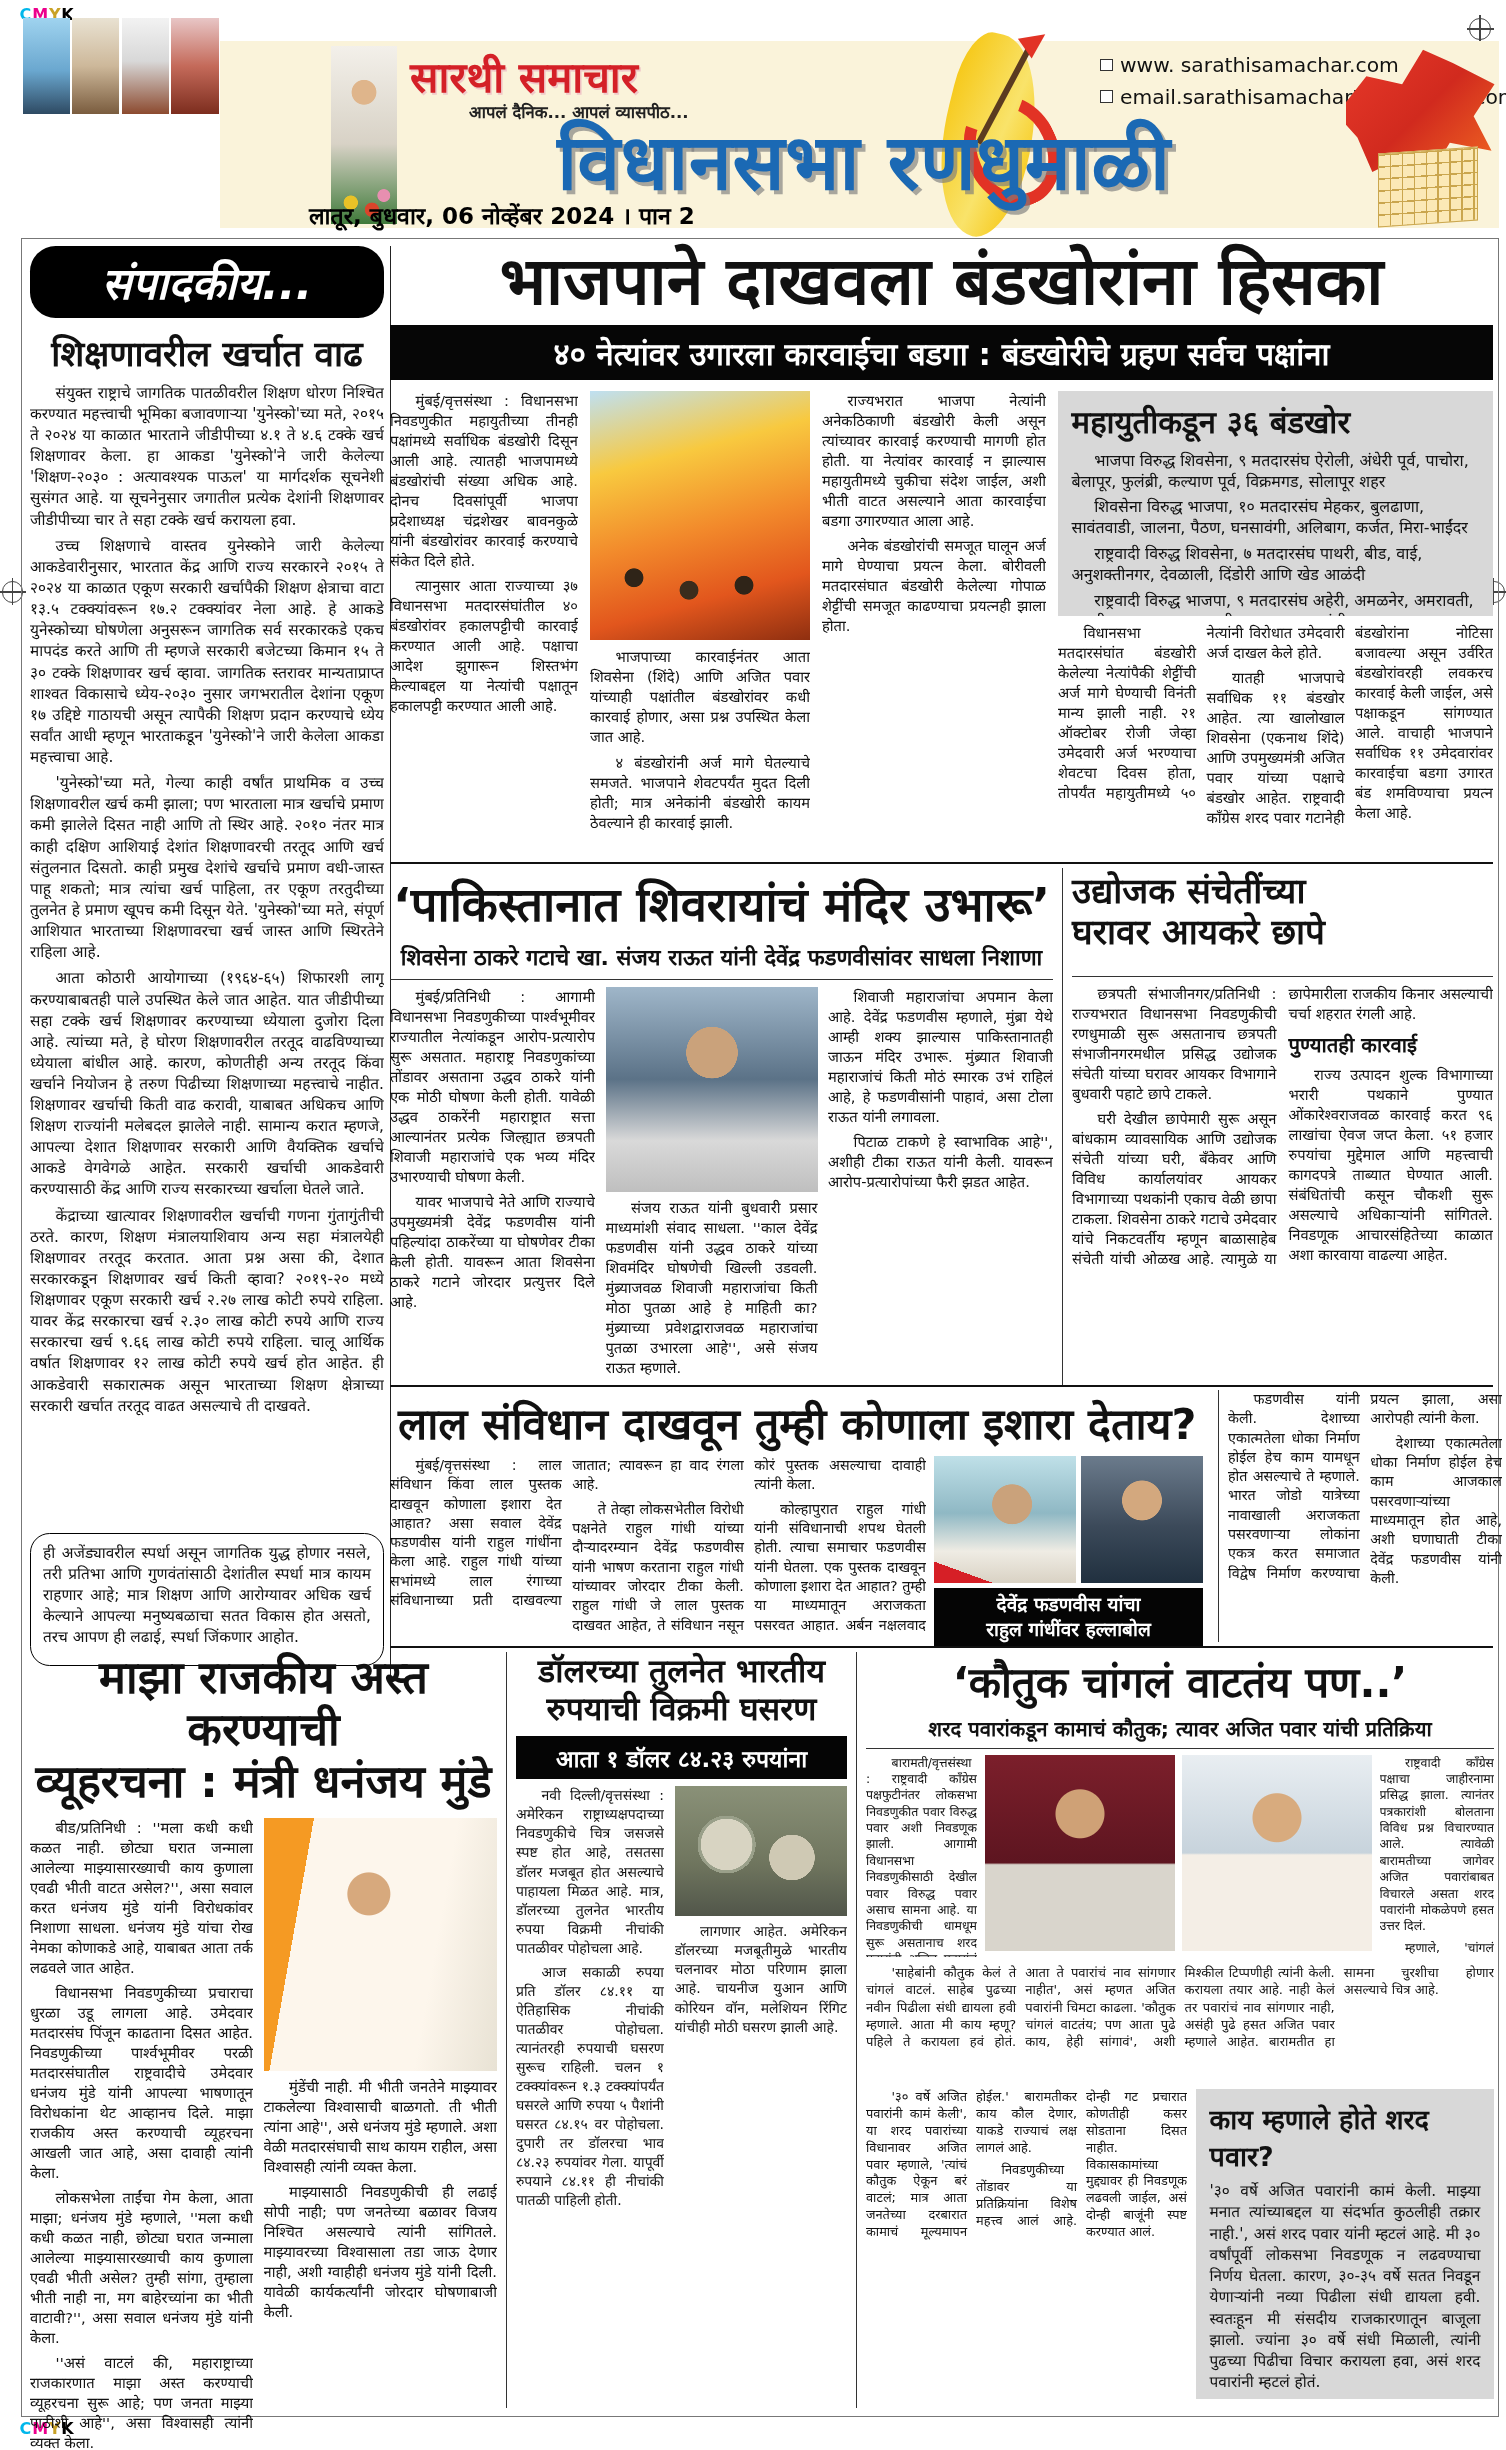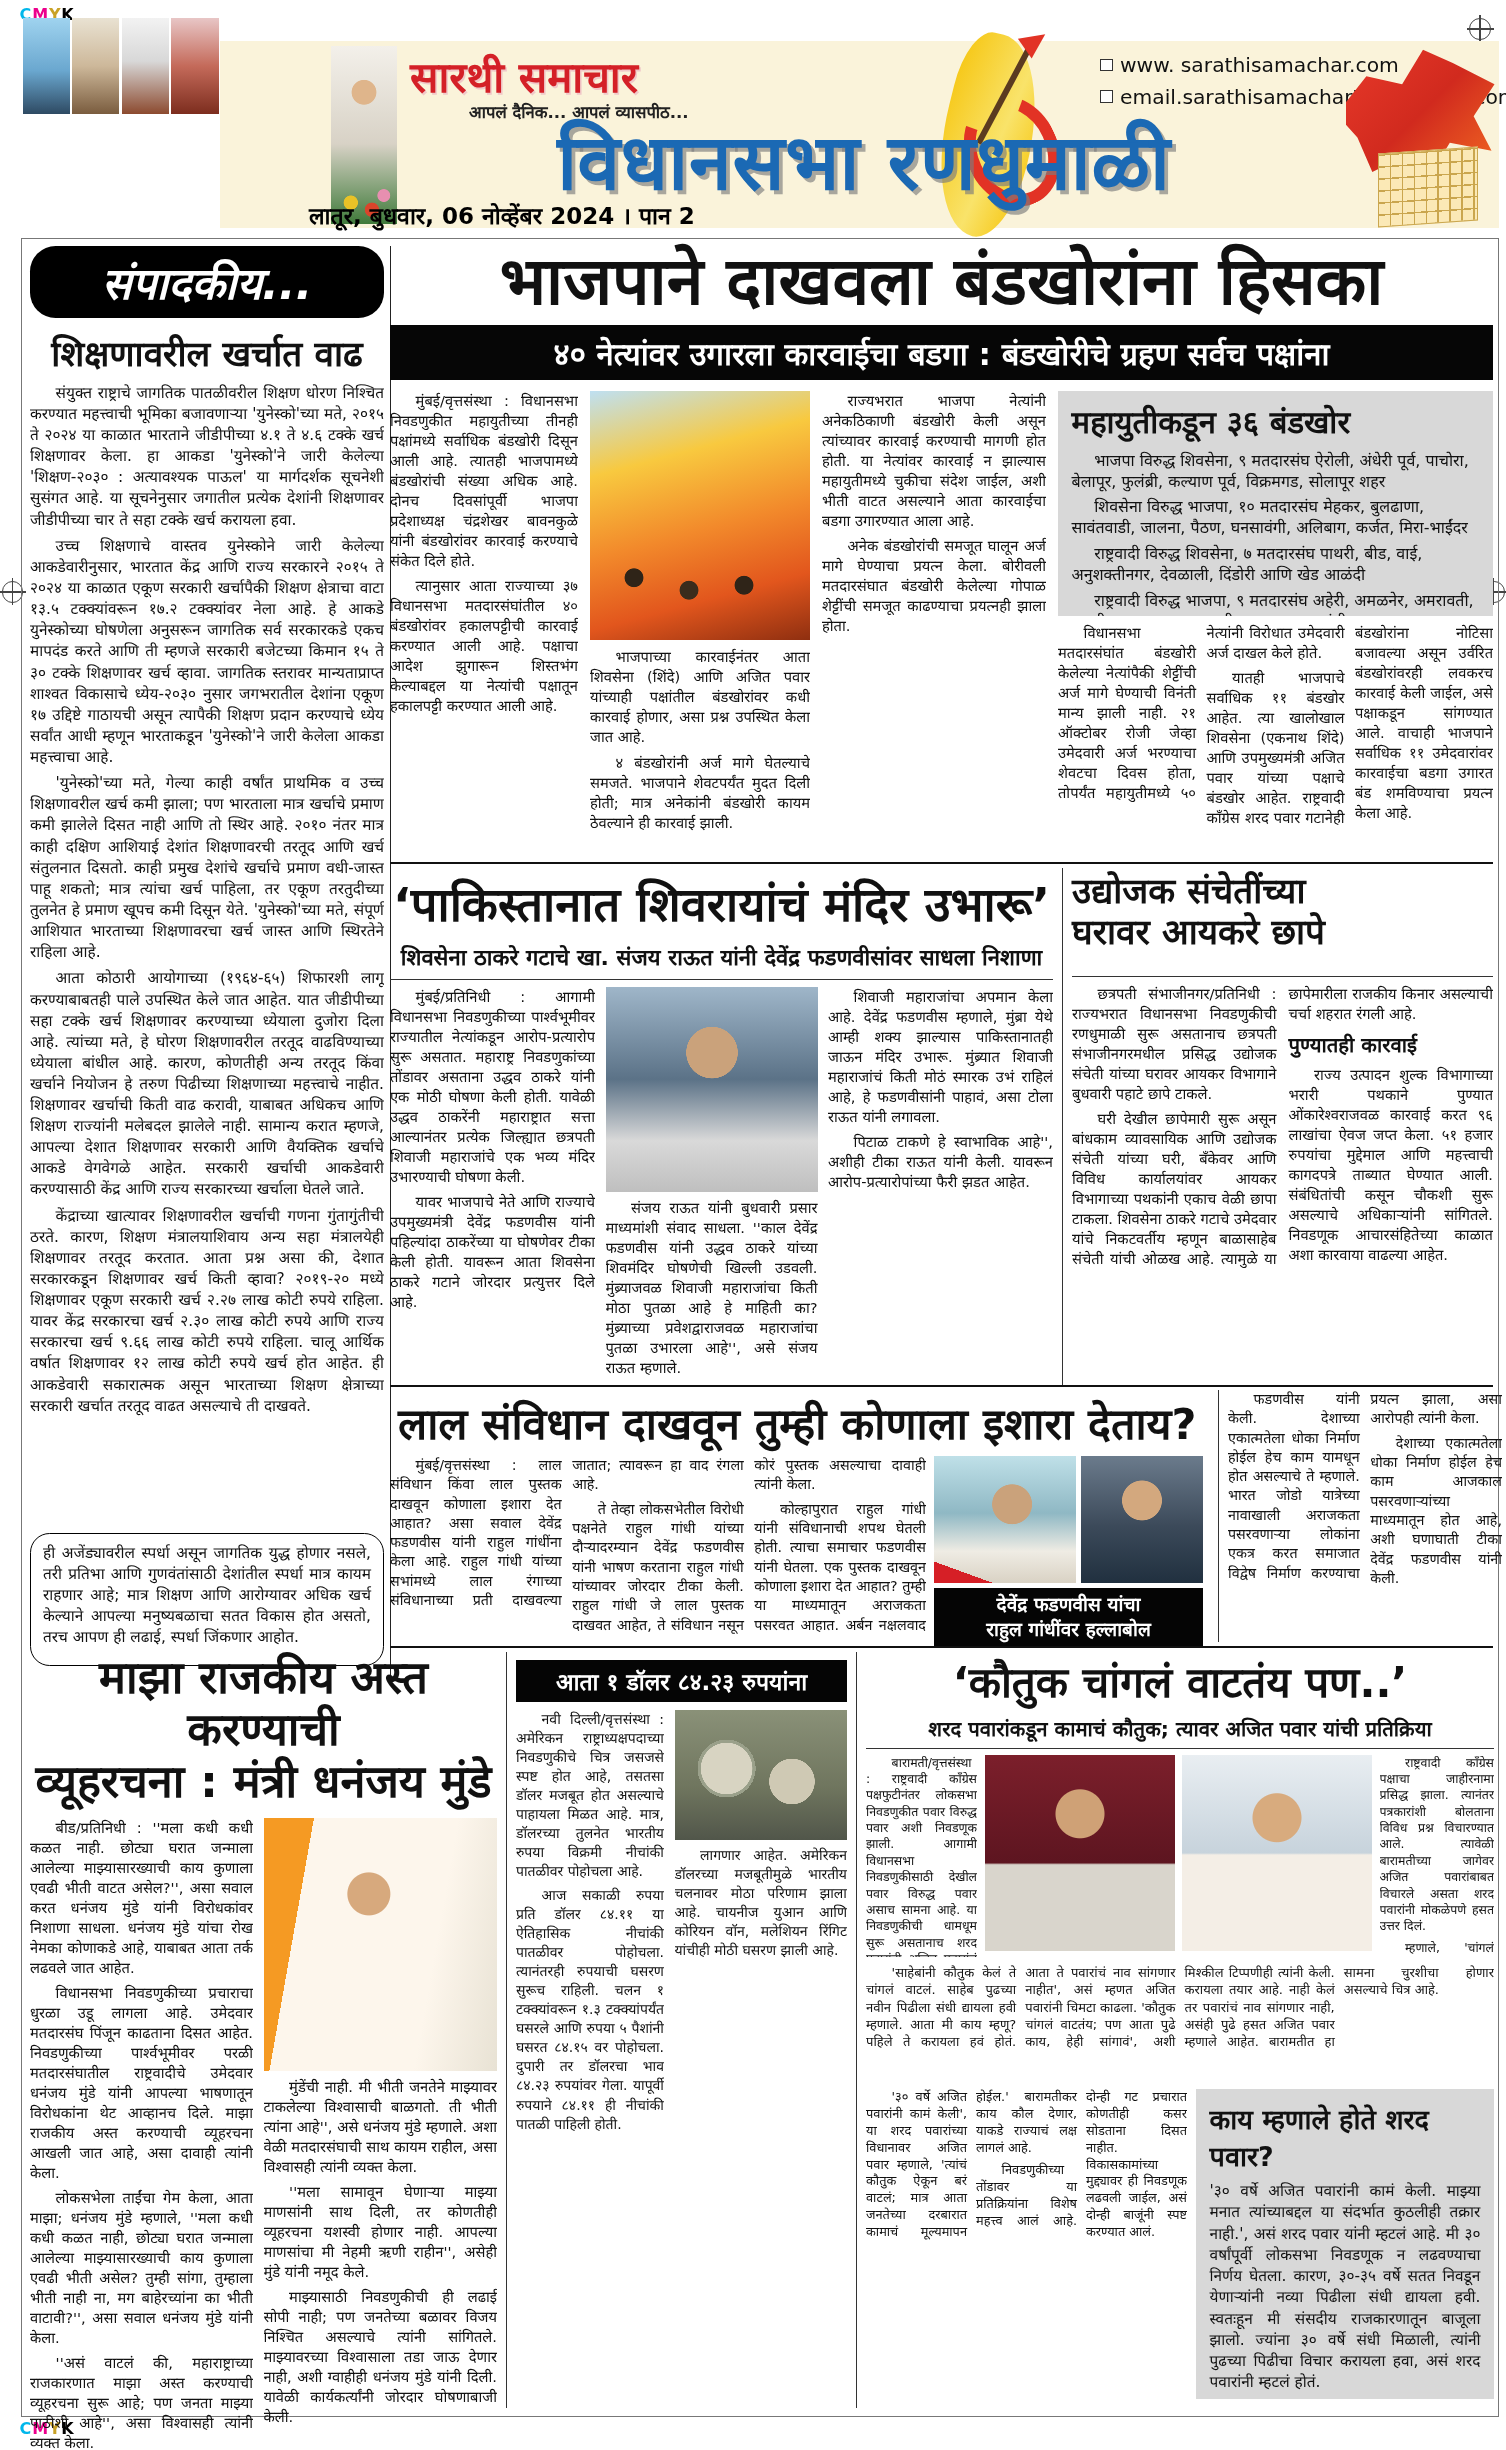--- a/index.html
+++ b/index.html
@@ -335,28 +335,31 @@
         <div id="mu-col1" class="col txt">
             <p>बीड/प्रतिनिधी : ''मला कधी कधी कळत नाही. छोट्या घरात जन्माला आलेल्या माझ्यासारख्याची काय कुणाला एवढी भीती वाटत असेल?'', असा सवाल करत धनंजय मुंडे यांनी विरोधकांवर निशाणा साधला. धनंजय मुंडे यांचा रोख नेमका कोणाकडे आहे, याबाबत आता तर्क लढवले जात आहेत.</p>
             <p>विधानसभा निवडणुकीच्या प्रचाराचा धुरळा उडू लागला आहे. उमेदवार मतदारसंघ पिंजून काढताना दिसत आहेत. निवडणुकीच्या पार्श्वभूमीवर परळी मतदारसंघातील राष्ट्रवादीचे उमेदवार धनंजय मुंडे यांनी आपल्या भाषणातून विरोधकांना थेट आव्हानच दिले. माझा राजकीय अस्त करण्याची व्यूहरचना आखली जात आहे, असा दावाही त्यांनी केला.</p>
             <p>लोकसभेला ताईंचा गेम केला, आता माझा; धनंजय मुंडे म्हणाले, ''मला कधी कधी कळत नाही, छोट्या घरात जन्माला आलेल्या माझ्यासारख्याची काय कुणाला एवढी भीती असेल? तुम्ही सांगा, तुम्हाला भीती नाही ना, मग बाहेरच्यांना का भीती वाटावी?'', असा सवाल धनंजय मुंडे यांनी केला.</p>
             <p>''असं वाटलं की, महाराष्ट्राच्या राजकारणात माझा अस्त करण्याची व्यूहरचना सुरू आहे; पण जनता माझ्या पाठीशी आहे'', असा विश्वासही त्यांनी व्यक्त केला.</p>
           </div>
         <div id="mu-col2" class="col">
           <div id="munde-photo"></div>
           <div class="txt clip" style="flex:1;">
               <p>मुंडेंची नाही. मी भीती जनतेने माझ्यावर टाकलेल्या विश्वासाची बाळगतो. ती भीती त्यांना आहे'', असे धनंजय मुंडे म्हणाले. अशा वेळी मतदारसंघाची साथ कायम राहील, असा विश्वासही त्यांनी व्यक्त केला.</p>
-              <p>''मला सामावून घेणाऱ्या माझ्या माणसांनी साथ दिली, तर कोणतीही व्यूहरचना यशस्वी होणार नाही. आपल्या माणसांचा मी नेहमी ऋणी राहीन'', असेही मुंडे यांनी नमूद केले.</p>
               <p>माझ्यासाठी निवडणुकीची ही लढाई सोपी नाही; पण जनतेच्या बळावर विजय निश्चित असल्याचे त्यांनी सांगितले. माझ्यावरच्या विश्वासाला तडा जाऊ देणार नाही, अशी ग्वाहीही धनंजय मुंडे यांनी दिली. यावेळी कार्यकर्त्यांनी जोरदार घोषणाबाजी केली.</p>
             </div>
         </div>
       </div>
     </div>
 
     <div id="rupee">
+      <div id="rupee-headline">
+        <div>डॉलरच्या तुलनेत भारतीय</div>
+        <div>रुपयाची विक्रमी घसरण</div>
+      </div>
       <div id="rupee-bar">आता १ डॉलर ८४.२३ रुपयांना</div>
       <div id="rupee-body">
         <div id="ru-col1" class="col txt">
             <p>नवी दिल्ली/वृत्तसंस्था : अमेरिकन राष्ट्राध्यक्षपदाच्या निवडणुकीचे चित्र जसजसे स्पष्ट होत आहे, तसतसा डॉलर मजबूत होत असल्याचे पाहायला मिळत आहे. मात्र, डॉलरच्या तुलनेत भारतीय रुपया विक्रमी नीचांकी पातळीवर पोहोचला आहे.</p>
             <p>आज सकाळी रुपया प्रति डॉलर ८४.११ या ऐतिहासिक नीचांकी पातळीवर पोहोचला. त्यानंतरही रुपयाची घसरण सुरूच राहिली. चलन १ टक्क्यांवरून १.३ टक्क्यांपर्यंत घसरले आणि रुपया ५ पैशांनी घसरत ८४.१५ वर पोहोचला. दुपारी तर डॉलरचा भाव ८४.२३ रुपयांवर गेला. यापूर्वी रुपयाने ८४.११ ही नीचांकी पातळी पाहिली होती.</p>
           </div>
         <div id="ru-col2" class="col">
           <div id="dollar-photo"></div>
           <div class="txt clip" style="flex:1;">
               <p>लागणार आहेत. अमेरिकन डॉलरच्या मजबूतीमुळे भारतीय चलनावर मोठा परिणाम झाला आहे. चायनीज युआन आणि कोरियन वॉन, मलेशियन रिंगिट यांचीही मोठी घसरण झाली आहे.</p>

